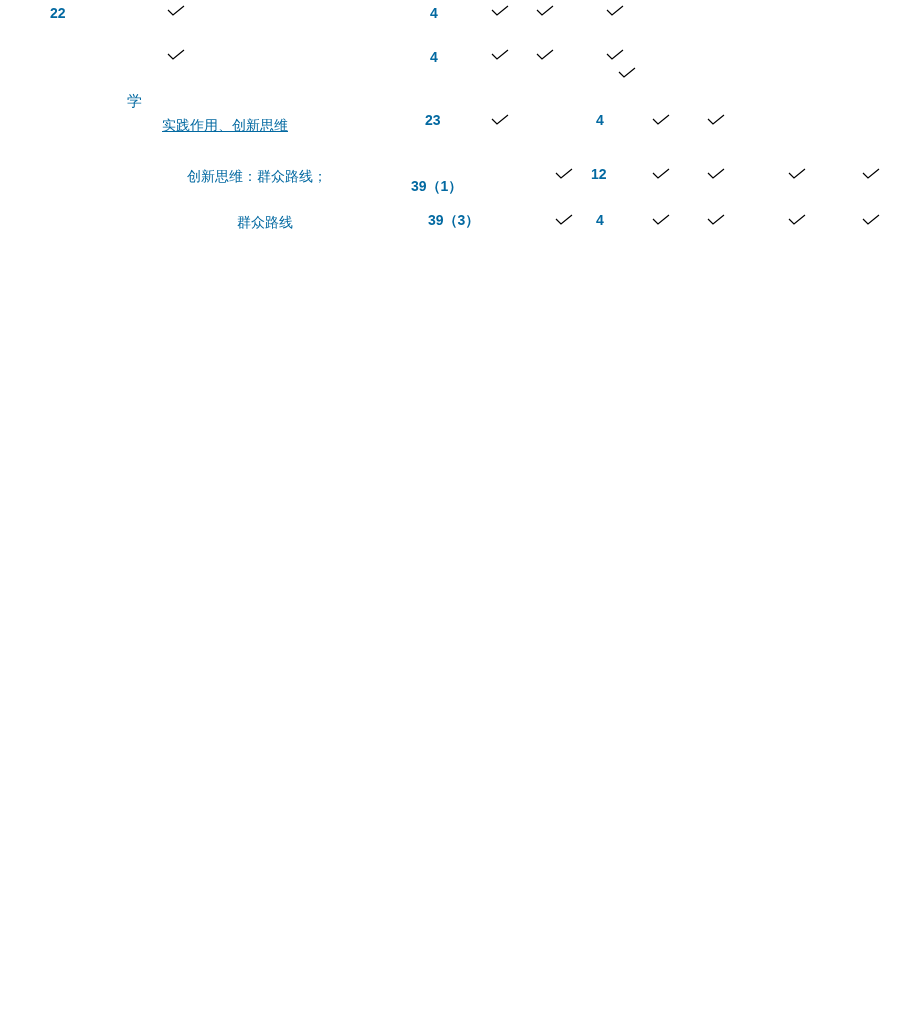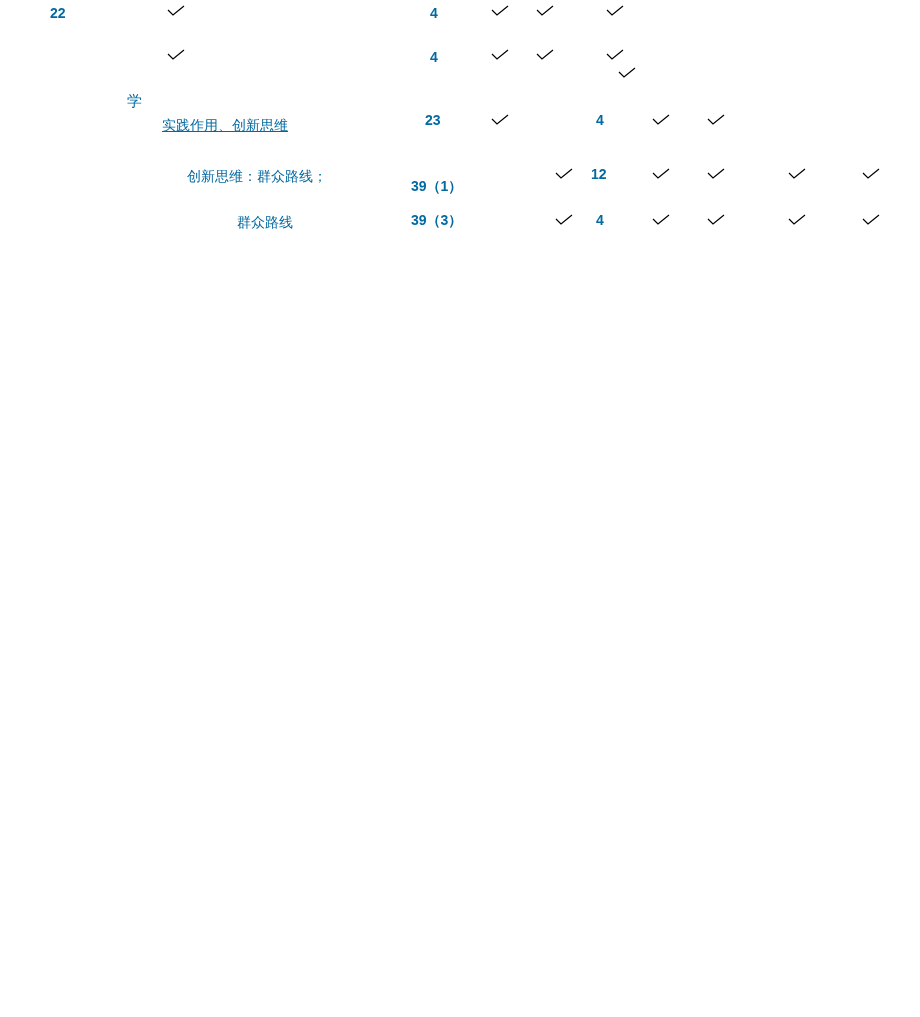--- a/index.html
+++ b/index.html
@@ -39,21 +39,21 @@
 
 <div class="cell" style="left:162px; top:117px;text-decoration:underline;">实践作用、创新思维</div>
 <div class="cell bold" style="left:425px; top:112px;">23</div>
 <div class="cell bold" style="left:596px; top:112px;">4</div>
 
 <div class="cell" style="left:187px; top:168px;">创新思维：群众路线；</div>
 <div class="cell bold" style="left:411px; top:166px;margin-top:12px;">39（1）</div>
 <div class="cell bold" style="left:591px; top:166px;">12</div>
 
 <div class="cell" style="left:237px; top:214px;">群众路线</div>
-<div class="cell bold" style="left:411px; top:212px;">39（3）</div>
+<div class="cell bold" style="left:428px; top:212px;">39（3）</div>
 <div class="cell bold" style="left:596px; top:212px;">4</div>
 
 <div class="cell check" style="left: 167px; top: 5px;">
     <svg viewBox="0 0 18 12">
       <path d="M1 5 L6 10 L17 1"></path>
     </svg>
   </div>
 <div class="cell check" style="left: 491px; top: 5px;">
     <svg viewBox="0 0 18 12">
       <path d="M1 5 L6 10 L17 1"></path>

